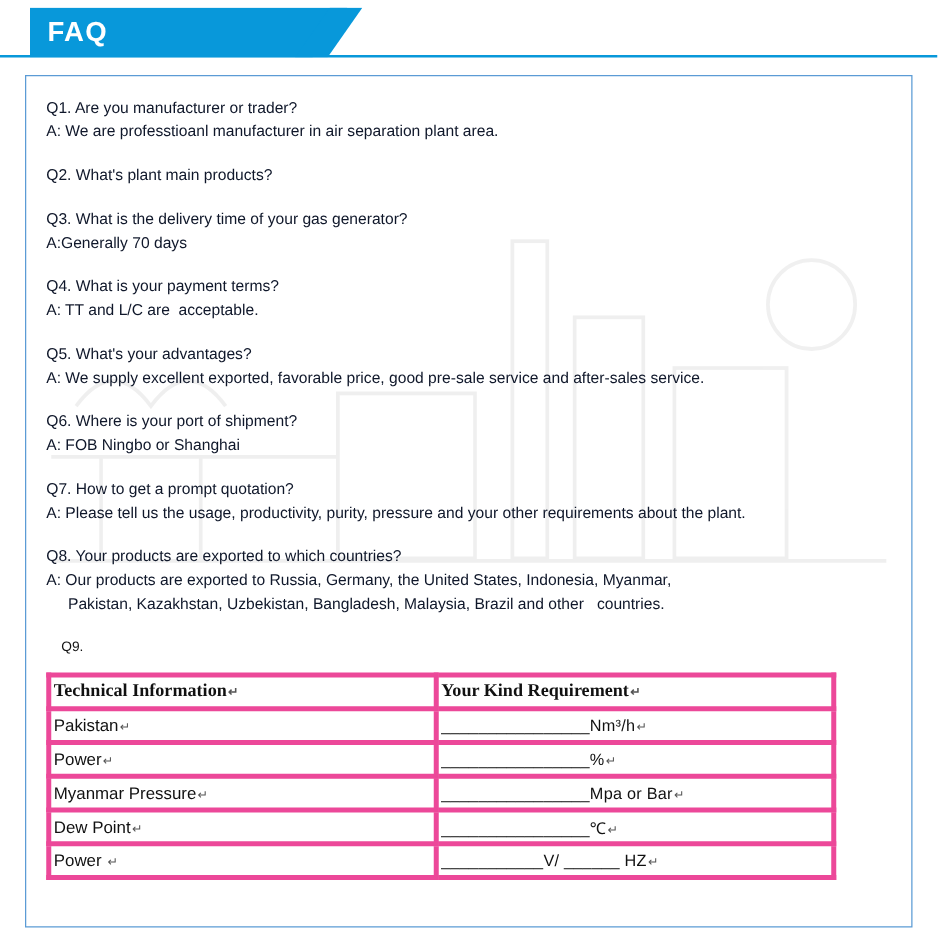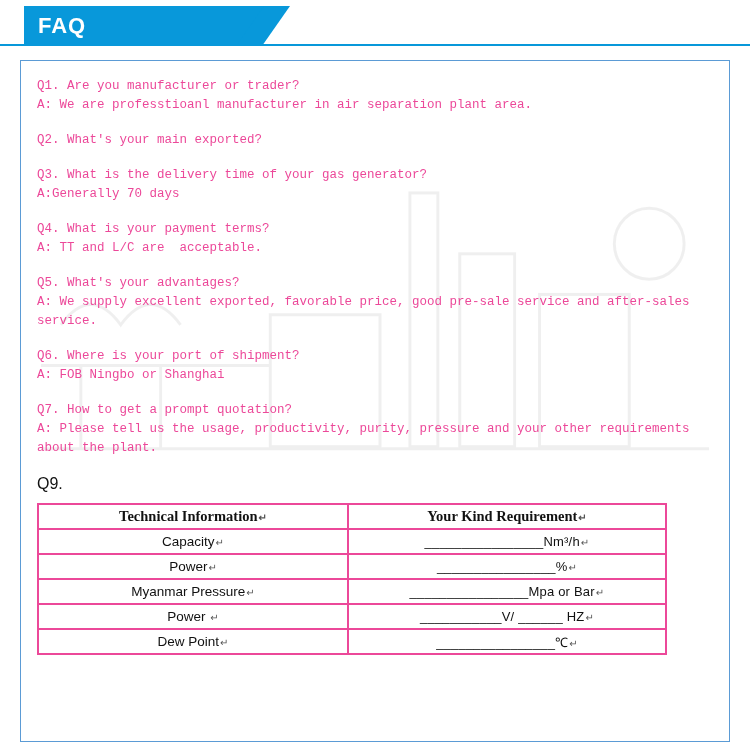--- a/index.html
+++ b/index.html
@@ -40,42 +40,41 @@
     box-sizing:border-box;
     padding:16px 14px 8px 16px;
   }
   .watermark {
     position:absolute; inset:0; z-index:0; opacity:0.07; pointer-events:none;
   }
   .qa-list { position:relative; z-index:1; }
 
   .qa { margin-bottom:16px; }
   .q, .a {
-    font-size:12.5px; line-height:19px; color:#ec4899;
+    font-size:12.5px; line-height:19px; color:#0f172a;
     white-space:pre-wrap;
-    font-family:Liberation Mono, monospace;
   }
   .q9 {
-    font-size:16px; line-height:19px; margin:2px 0 10px 0;
+    font-size:11px; line-height:19px; margin:2px 0 10px 12px;
     position:relative; z-index:1;
   }
 
   
   .req-table {
     position:relative; z-index:1;
     border-collapse:collapse;
     width:628px;
     table-layout:fixed;
     background:rgba(255,255,255,0.55);
   }
   .req-table th, .req-table td {
-    border:2px solid #ec4899;
+    border:4px solid #ec4899;
     height:23px;
     padding:0 2px;
-    text-align:center;
+    text-align:left;
     vertical-align:middle;
   }
   .req-table th {
     font-family:"Liberation Serif", serif;
     font-size:14.5px;
     font-weight:bold;
   }
   .label-cell { font-size:13.5px; }
   .value-cell { font-size:13px; letter-spacing:0.2px; }
   .ret { font-size:10px; color:#555; margin-left:1px; }
@@ -113,21 +112,21 @@
   </div>
 
   <div class="qa-list">
 
     <div class="qa">
       <div class="q">Q1. Are you manufacturer or trader?</div>
       <div class="a">A: We are professtioanl manufacturer in air separation plant area.</div>
     </div>
 
     <div class="qa">
-      <div class="q">Q2. What's your main exported?</div>
+      <div class="q">Q2. What's plant main products?</div>
     </div>
 
     <div class="qa">
       <div class="q">Q3. What is the delivery time of your gas generator?</div>
       <div class="a">A:Generally 70 days</div>
     </div>
 
     <div class="qa">
       <div class="q">Q4. What is your payment terms?</div>
       <div class="a">A: TT and L/C are  acceptable.</div>
@@ -141,20 +140,25 @@
     <div class="qa">
       <div class="q">Q6. Where is your port of shipment?</div>
       <div class="a">A: FOB Ningbo or Shanghai</div>
     </div>
 
     <div class="qa">
       <div class="q">Q7. How to get a prompt quotation?</div>
       <div class="a">A: Please tell us the usage, productivity, purity, pressure and your other requirements about the plant.</div>
     </div>
 
+    <div class="qa">
+      <div class="q">Q8. Your products are exported to which countries?</div>
+      <div class="a">A: Our products are exported to Russia, Germany, the United States, Indonesia, Myanmar,
+     Pakistan, Kazakhstan, Uzbekistan, Bangladesh, Malaysia, Brazil and other   countries.</div>
+    </div>
 
     <div class="q9">Q9.</div>
 
     <table class="req-table">
       <colgroup>
           <col class="col-left">
           <col class="col-right">
         </colgroup>
       <thead>
         <tr>
@@ -162,21 +166,21 @@
             <span>Technical Information</span><span class="ret">↵</span>
           </th>
           <th>
             <span>Your Kind Requirement</span><span class="ret">↵</span>
           </th>
         </tr>
       </thead>
       <tbody>
         <tr>
           <td class="label-cell">
-            <span>Capacity</span><span class="ret">↵</span>
+            <span>Pakistan</span><span class="ret">↵</span>
           </td>
           <td class="value-cell">
             <span>________________Nm³/h</span><span class="ret">↵</span>
           </td>
         </tr>
         <tr>
           <td class="label-cell">
             <span>Power</span><span class="ret">↵</span>
           </td>
           <td class="value-cell">
@@ -186,31 +190,31 @@
         <tr>
           <td class="label-cell">
             <span>Myanmar Pressure</span><span class="ret">↵</span>
           </td>
           <td class="value-cell">
             <span>________________Mpa or Bar</span><span class="ret">↵</span>
           </td>
         </tr>
         <tr>
           <td class="label-cell">
+            <span>Dew Point</span><span class="ret">↵</span>
+          </td>
+          <td class="value-cell">
+            <span>________________℃</span><span class="ret">↵</span>
+          </td>
+        </tr>
+        <tr>
+          <td class="label-cell">
             <span>Power </span><span class="ret">↵</span>
           </td>
           <td class="value-cell">
             <span>___________V/ ______ HZ</span><span class="ret">↵</span>
-          </td>
-        </tr>
-        <tr>
-          <td class="label-cell">
-            <span>Dew Point</span><span class="ret">↵</span>
-          </td>
-          <td class="value-cell">
-            <span>________________℃</span><span class="ret">↵</span>
           </td>
         </tr>
       </tbody>
     </table>
 
   </div>
 </div>
 
 </body></html>

